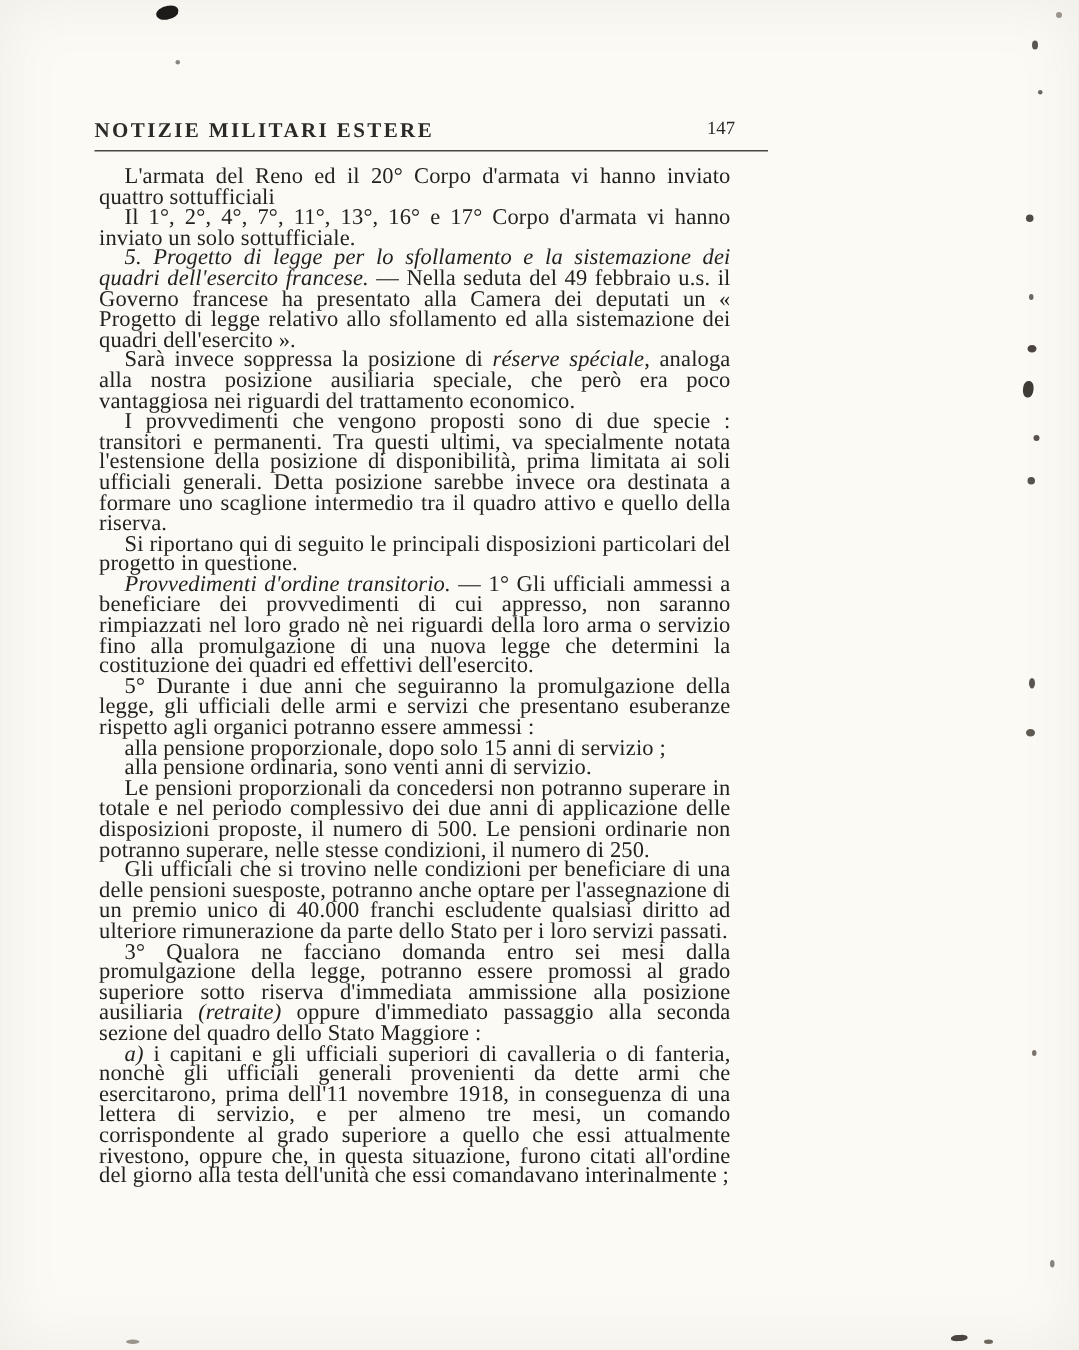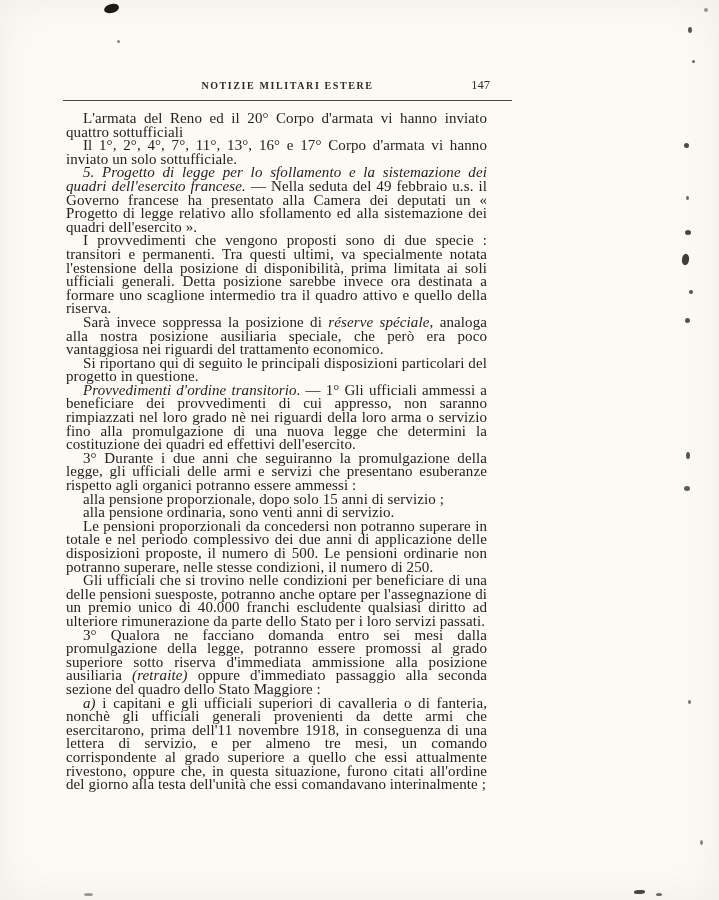--- a/index.html
+++ b/index.html
@@ -19,22 +19,22 @@
   }
   .header {
     position: absolute;
     left: 63px;
     top: 80px;
     width: 449px;
     height: 16px;
   }
   .running-title {
     display: block;
-    text-align: center;
-    font-size: 10px;
+    text-align: left;
+    font-size: 14px;
     font-weight: bold;
     letter-spacing: 1.6px;
     color: #2c2a28;
   }
   .page-number {
     position: absolute;
     right: 22px;
     top: -2px;
     font-size: 12.5px;
     font-weight: normal;
@@ -98,25 +98,25 @@
     <span class="running-title">NOTIZIE MILITARI ESTERE</span>
     <span class="page-number">147</span>
   </div>
 
   <div class="rule"></div>
 
   <div class="body-text" id="body-text">
       <p class="para"><span>L'armata del Reno ed il 20° Corpo d'armata vi hanno inviato quattro sottufficiali</span></p>
       <p class="para"><span>Il 1°, 2°, 4°, 7°, 11°, 13°, 16° e 17° Corpo d'armata vi hanno inviato un solo sottufficiale.</span></p>
       <p class="para"><span class="it">5. Progetto di legge per lo sfollamento e la sistemazione dei quadri dell'esercito francese.</span><span> — Nella seduta del 49 febbraio u.s. il Governo francese ha presentato alla Camera dei deputati un « Progetto di legge relativo allo sfollamento ed alla sistemazione dei quadri dell'esercito ».</span></p>
+      <p class="para"><span>Sarà invece soppressa la posizione di </span><span class="it">réserve spéciale</span><span>, analoga alla nostra posizione ausiliaria speciale, che però era poco vantaggiosa nei riguardi del trattamento economico.</span></p>
       <p class="para"><span>I provvedimenti che vengono proposti sono di due specie : transitori e permanenti. Tra questi ultimi, va specialmente notata l'estensione della posizione di disponibilità, prima limitata ai soli ufficiali generali. Detta posizione sarebbe invece ora destinata a formare uno scaglione intermedio tra il quadro attivo e quello della riserva.</span></p>
-      <p class="para"><span>Sarà invece soppressa la posizione di </span><span class="it">réserve spéciale</span><span>, analoga alla nostra posizione ausiliaria speciale, che però era poco vantaggiosa nei riguardi del trattamento economico.</span></p>
       <p class="para"><span>Si riportano qui di seguito le principali disposizioni particolari del progetto in questione.</span></p>
       <p class="para"><span class="it">Provvedimenti d'ordine transitorio.</span><span> — 1° Gli ufficiali ammessi a beneficiare dei provvedimenti di cui appresso, non saranno rimpiazzati nel loro grado nè nei riguardi della loro arma o servizio fino alla promulgazione di una nuova legge che determini la costituzione dei quadri ed effettivi dell'esercito.</span></p>
-      <p class="para"><span>3° Durante i due anni che seguiranno la promulgazione della legge, gli ufficiali delle armi e servizi che presentano esuberanze rispetto agli organici potranno essere ammessi :</span></p>
+      <p class="para"><span>5° Durante i due anni che seguiranno la promulgazione della legge, gli ufficiali delle armi e servizi che presentano esuberanze rispetto agli organici potranno essere ammessi :</span></p>
       <p class="para"><span>alla pensione proporzionale, dopo solo 15 anni di servizio ;</span></p>
       <p class="para"><span>alla pensione ordinaria, sono venti anni di servizio.</span></p>
       <p class="para"><span>Le pensioni proporzionali da concedersi non potranno superare in totale e nel periodo complessivo dei due anni di applicazione delle disposizioni proposte, il numero di 500. Le pensioni ordinarie non potranno superare, nelle stesse condizioni, il numero di 250.</span></p>
       <p class="para"><span>Gli ufficiali che si trovino nelle condizioni per beneficiare di una delle pensioni suesposte, potranno anche optare per l'assegnazione di un premio unico di 40.000 franchi escludente qualsiasi diritto ad ulteriore rimunerazione da parte dello Stato per i loro servizi passati.</span></p>
       <p class="para"><span>3° Qualora ne facciano domanda entro sei mesi dalla promulgazione della legge, potranno essere promossi al grado superiore sotto riserva d'immediata ammissione alla posizione ausiliaria </span><span class="it">(retraite)</span><span> oppure d'immediato passaggio alla seconda sezione del quadro dello Stato Maggiore :</span></p>
       <p class="para"><span class="it">a)</span><span> i capitani e gli ufficiali superiori di cavalleria o di fanteria, nonchè gli ufficiali generali provenienti da dette armi che esercitarono, prima dell'11 novembre 1918, in conseguenza di una lettera di servizio, e per almeno tre mesi, un comando corrispondente al grado superiore a quello che essi attualmente rivestono, oppure che, in questa situazione, furono citati all'ordine del giorno alla testa dell'unità che essi comandavano interinalmente ;</span></p>
     </div>
 
   <div class="spk a1"></div>
   <div class="spk a2"></div>

